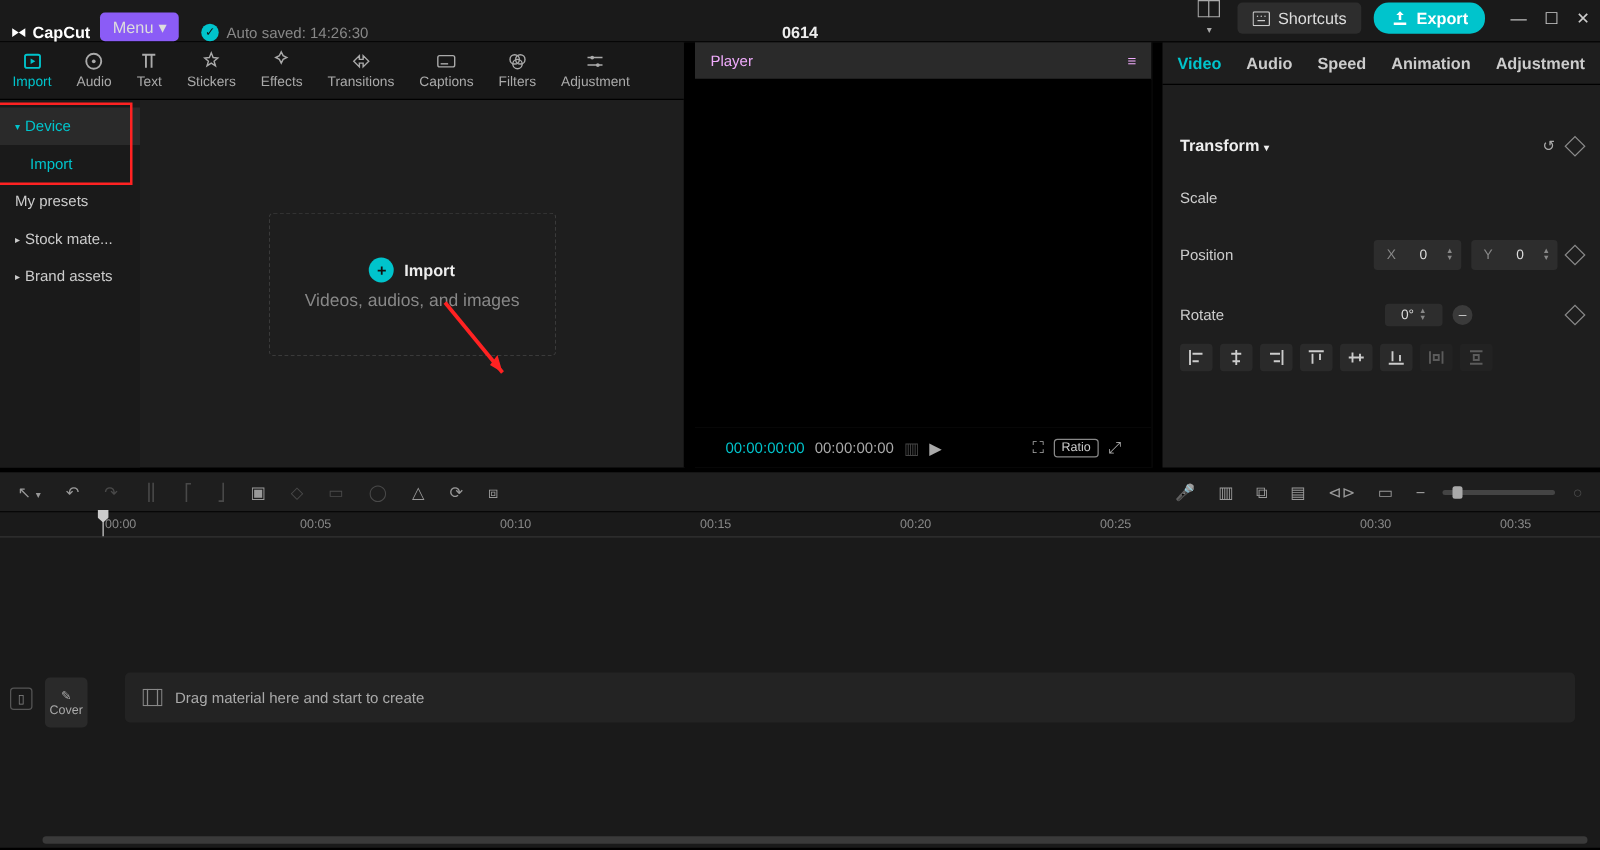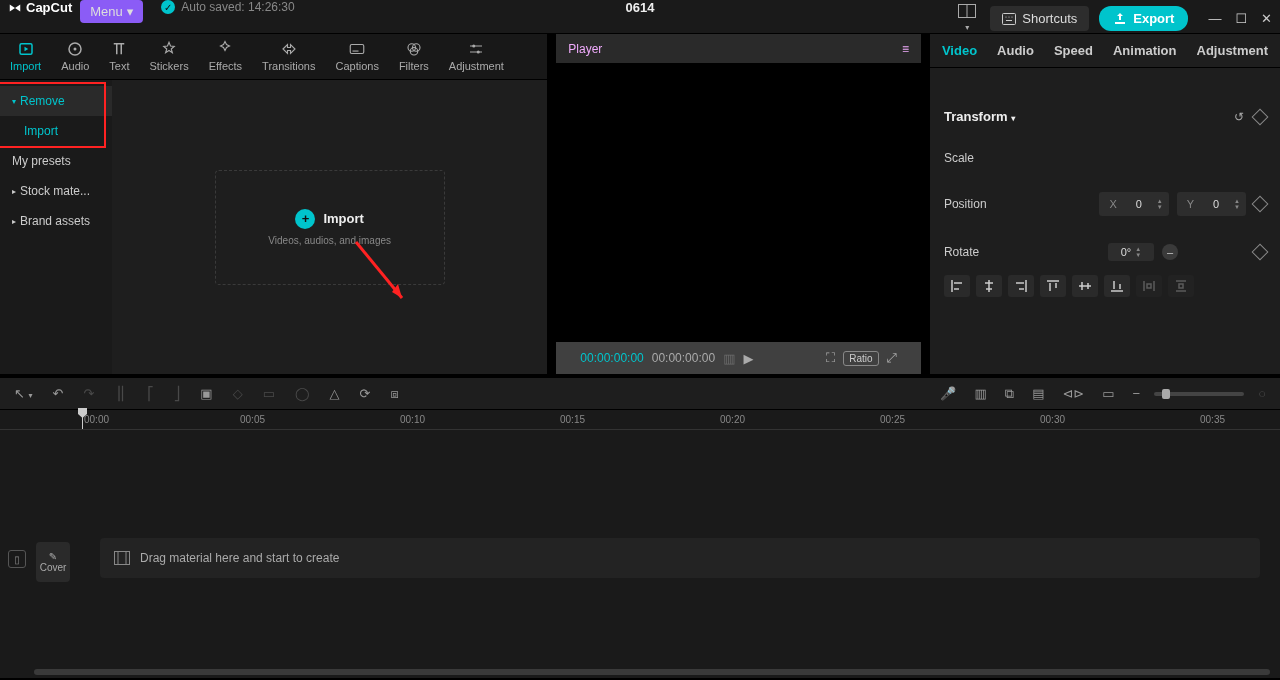--- a/index.html
+++ b/index.html
@@ -1,19 +1,19 @@
 <!DOCTYPE html>
 <html><head>
 <meta charset="utf-8">
 <style>
   * { box-sizing: border-box; margin: 0; padding: 0; font-family: -apple-system, "Segoe UI", Arial, sans-serif; }
   body { background: #000; color: #ccc; width: 1280px; height: 680px; overflow: hidden; position: relative; font-size: 13px; }
 
   
-  .titlebar { height: 34px; background: #1a1a1a; display: flex; align-items: flex-start; padding: 0 8px; gap: 8px; border-bottom: 1px solid #000; }
+  .titlebar { height: 34px; background: #1a1a1a; display: flex; align-items: flex-end; padding: 0 8px; gap: 8px; border-bottom: 1px solid #000; }
   .logo { display: flex; align-items: center; gap: 4px; color: #fff; font-weight: 600; font-size: 13px; }
   .logo svg { width: 14px; height: 14px; }
   .menu-btn { background: #8b5cf6; border: none; color: #ddd; padding: 4px 10px; border-radius: 4px; display: flex; align-items: center; gap: 4px; font-size: 13px; cursor: pointer; }
   .autosave { color: #888; font-size: 12px; display: flex; align-items: center; gap: 6px; margin-left: 10px; }
   .checkcircle { width: 14px; height: 14px; border-radius: 50%; background: #00c4cc; display: flex; align-items: center; justify-content: center; color: #111; font-size: 10px; }
   .title-center { position: absolute; left: 50%; transform: translateX(-50%); color: #eee; font-weight: 600; font-size: 13px; }
   .title-right { margin-left: auto; display: flex; align-items: center; gap: 10px; }
   .icon-btn { background: none; border: none; color: #aaa; padding: 4px; cursor: pointer; }
   .shortcuts-btn { background: #2d2d2d; border: none; color: #ddd; padding: 5px 12px; border-radius: 4px; display: flex; align-items: center; gap: 6px; font-size: 13px; cursor: pointer; }
   .export-btn { background: #00c4cc; border: none; color: #fff; padding: 5px 14px; border-radius: 12px; display: flex; align-items: center; gap: 6px; font-size: 13px; font-weight: 600; cursor: pointer; }
@@ -34,29 +34,29 @@
   .side-item { padding: 8px 12px; font-size: 12px; color: #ccc; display: flex; align-items: center; gap: 4px; cursor: pointer; white-space: nowrap; overflow: hidden; text-overflow: ellipsis; }
   .side-item.active { background: #2a2a2a; color: #00c4cc; }
   .side-item.indent { padding-left: 24px; color: #00c4cc; }
   .caret { font-size: 8px; }
   .red-box { position: absolute; border: 2px solid #ff2222; left: -2px; top: 2px; width: 108px; height: 66px; pointer-events: none; }
   .media-main { flex: 1; display: flex; align-items: center; justify-content: center; }
   .import-zone { border: 1px dashed #3a3a3a; border-radius: 4px; width: 230px; height: 115px; display: flex; flex-direction: column; align-items: center; justify-content: center; gap: 6px; cursor: pointer; }
   .import-zone .plus { width: 20px; height: 20px; border-radius: 50%; background: #00c4cc; color: #111; font-weight: bold; display: flex; align-items: center; justify-content: center; }
   .import-zone .lbl { color: #eee; font-weight: 600; font-size: 13px; }
   .import-zone .row1 { display: flex; align-items: center; gap: 8px; }
-  .import-zone .sub { color: #888; font-size: 10px; }
+  .import-zone .sub { color: #888; font-size: 14px; }
   .arrow-annot { position: absolute; pointer-events: none; }
 
   
   .player-panel { width: 376px; background: #1e1e1e; display: flex; flex-direction: column; margin-left: 8px; border-right: 1px solid #000; }
   .player-head { height: 30px; background: #2a2a2a; display: flex; align-items: center; padding: 0 12px; justify-content: space-between; border-bottom: 1px solid #000; }
   .player-head span { color: #f0abfc; font-size: 12px; }
   .player-view { flex: 1; background: #000; }
-  .player-ctrls { height: 32px; display: flex; align-items: center; padding: 0 24px; gap: 8px; background: #404040; }
+  .player-ctrls { height: 32px; display: flex; align-items: center; padding: 0 24px; gap: 8px; background: #000000; }
   .tc-a { color: #00c4cc; font-size: 12px; }
   .tc-b { color: #aaa; font-size: 12px; }
   .spacer { flex: 1; }
   .small-ic { color: #aaa; cursor: pointer; font-size: 13px; }
   .ratio-badge { border: 1px solid #888; border-radius: 3px; color: #ccc; font-size: 10px; padding: 1px 5px; cursor: pointer; }
 
   
   .inspector { flex: 1; background: #1e1e1e; display: flex; flex-direction: column; margin-left: 8px; }
   .insp-tabs { height: 34px; display: flex; align-items: center; gap: 20px; padding: 0 12px; border-bottom: 1px solid #000; font-size: 13px; }
   .insp-tab { color: #ccc; cursor: pointer; font-weight: 600; }
@@ -220,21 +220,21 @@
             <circle cx="9" cy="8" r="2" fill="currentColor"></circle>
             <circle cx="15" cy="16" r="2" fill="currentColor"></circle>
           </svg>
         <span>Adjustment</span>
       </div>
     </div>
     <div class="media-body">
       <div class="media-side" style="position:relative;">
         <div class="side-item active">
             <span class="caret">▾</span>
-            <span>Remove</span>
+            <span>Device</span>
           </div>
         <div class="side-item indent">
             <span>Import</span>
           </div>
         <div class="side-item">
             <span>My presets</span>
           </div>
         <div class="side-item">
             <span class="caret">▸</span>
             <span>Stock mate...</span>
@@ -412,21 +412,21 @@
     </div>
   </div>
   <div class="ruler">
     <div class="playhead"></div>
     <span class="ruler-tick" style="left:84px;">00:00</span>
     <span class="ruler-tick" style="left:240px;">00:05</span>
     <span class="ruler-tick" style="left:400px;">00:10</span>
     <span class="ruler-tick" style="left:560px;">00:15</span>
     <span class="ruler-tick" style="left:720px;">00:20</span>
     <span class="ruler-tick" style="left:880px;">00:25</span>
-    <span class="ruler-tick" style="left:1040px;">00:30</span>
+    <span class="ruler-tick" style="left:1088px;">00:30</span>
     <span class="ruler-tick" style="left:1200px;">00:35</span>
   </div>
   <div class="tl-body">
     <div class="expand-cell">▯</div>
     <div class="cover-cell">
       <span>✎</span>
       <span>Cover</span>
     </div>
     <div class="drop-hint">
       <svg width="16" height="14" viewBox="0 0 16 14">

